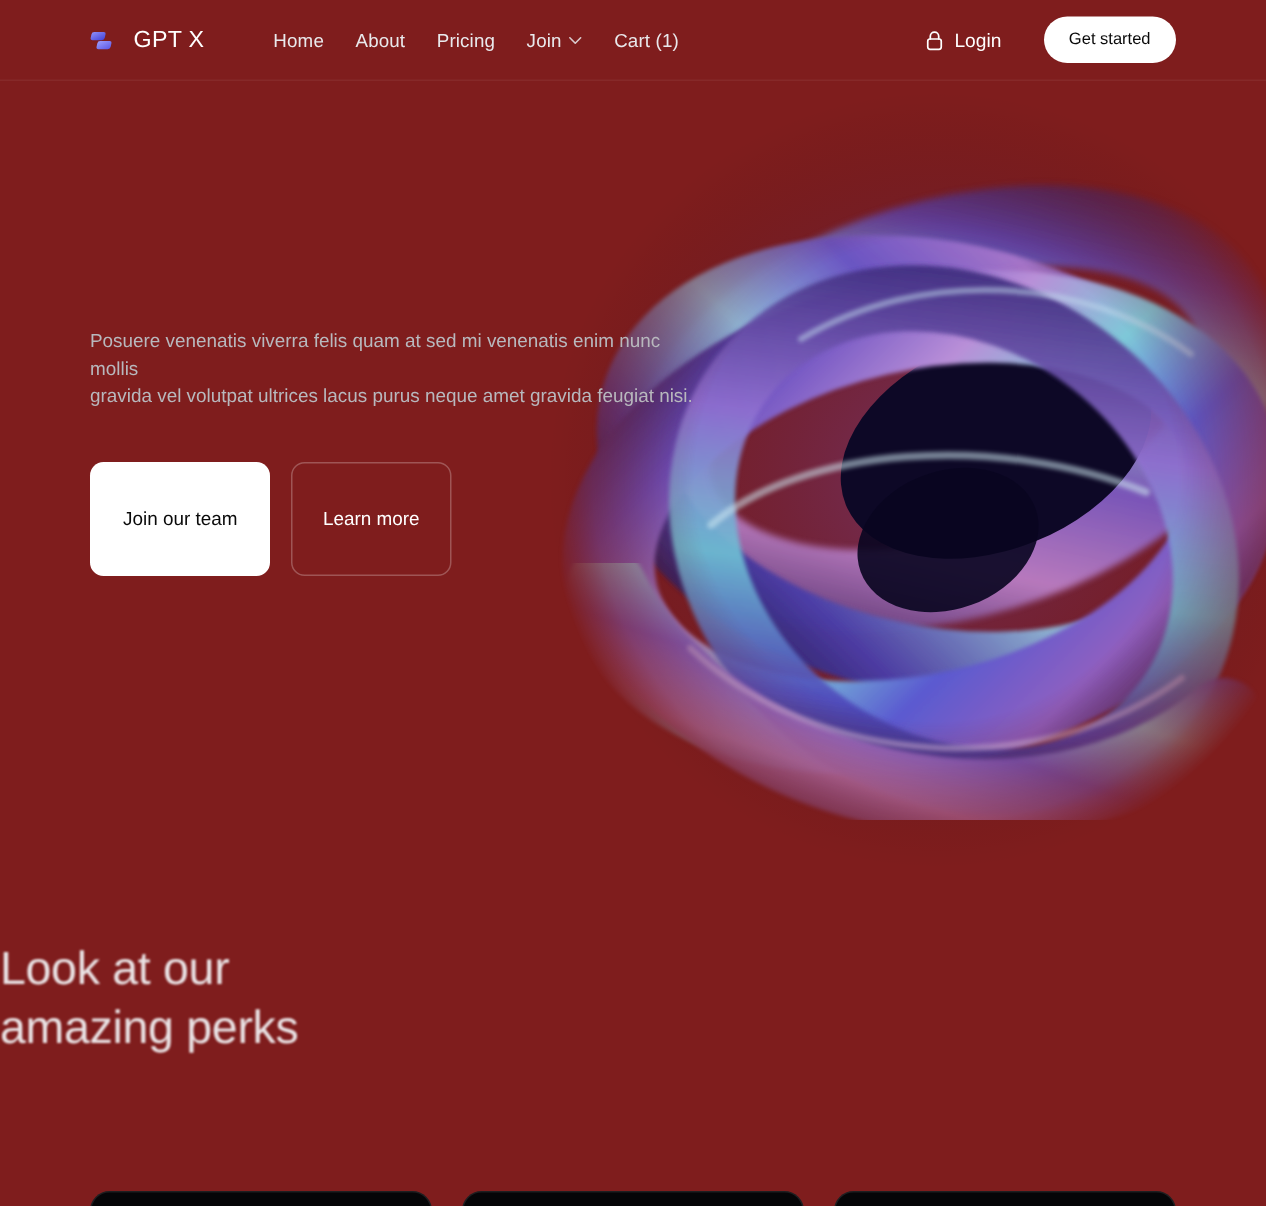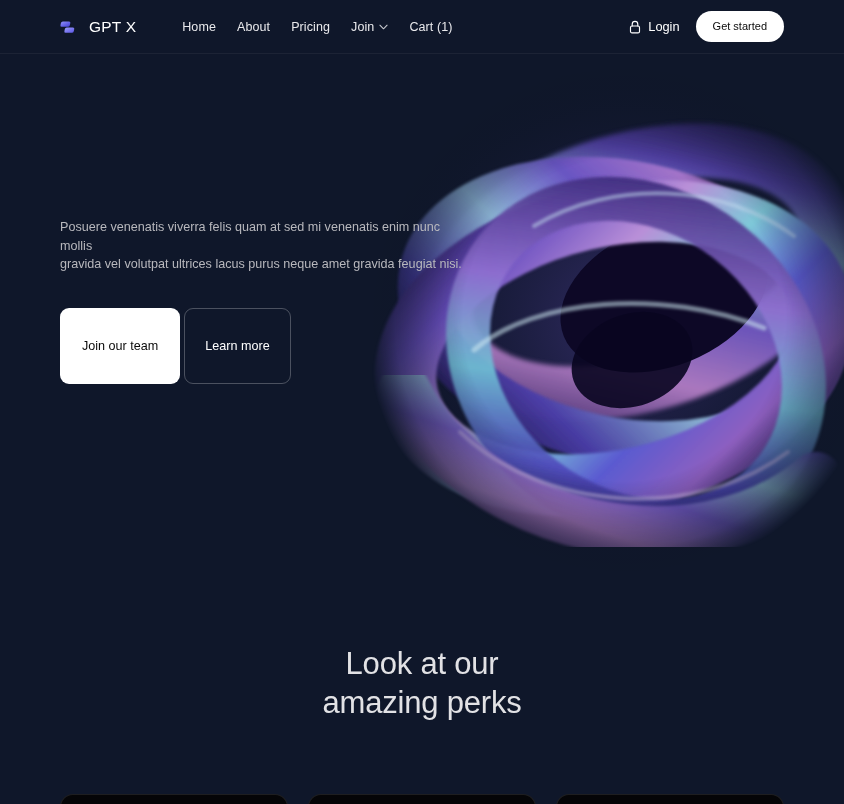--- a/index.html
+++ b/index.html
@@ -3,21 +3,21 @@
 <meta charset="utf-8">
 <style>
   * { margin:0; padding:0; box-sizing:border-box; }
   html, body {
     width:844px; height:804px;
     background:#000000;
     overflow:hidden;
     font-family:"Liberation Sans", sans-serif;
     -webkit-font-smoothing:antialiased;
   }
-  .page { position:relative; width:844px; height:804px; background:#0f172a; overflow:hidden; }
+  .page { position:relative; width:844px; height:804px; background:#7f1d1d; overflow:hidden; }
 
   
   .hero-art {
     position:absolute; top:60px; right:-40px;
     width:520px; height:520px;
     pointer-events:none;
   }
   .hero-art svg { width:100%; height:100%; display:block; }
 
   
@@ -35,21 +35,21 @@
     white-space:nowrap;
   }
   .nav-links { display:flex; align-items:center; gap:21px;margin-left:20px; }
   .nav-link {
     color:#e9e9ec; font-size:12.5px; letter-spacing:0.1px;
     text-decoration:none; white-space:nowrap;
     display:flex; align-items:center; gap:5px;
     cursor:pointer;
   }
   .chev { width:9px; height:6px; flex:none; opacity:.85; }
-  .nav-right { margin-left:auto; display:flex; align-items:center; gap:16px; }
+  .nav-right { margin-left:auto; display:flex; align-items:center; gap:28px; }
   .login {
     display:flex; align-items:center; gap:7px;
     color:#ffffff; font-size:12.8px; text-decoration:none; cursor:pointer;
     white-space:nowrap;
   }
   .lock-icon { width:12px; height:14px; flex:none; }
   .btn-get {
     background:#ffffff; color:#0a0a0a;
     font-size:11px; font-family:"Liberation Sans", sans-serif;
     border:none; border-radius:999px;
@@ -62,36 +62,36 @@
     color:#ffffff;
     font-size:45px; line-height:49px;
     font-weight:400; letter-spacing:-0.6px;
     white-space:pre-line;
   }
   .hero-sub {
     margin-top:22px;
     color:#b8b8bd; font-size:12.6px; line-height:18.5px;
     max-width:408px; white-space:pre-line;
   }
-  .hero-actions { margin-top:34px; display:flex; gap:4px; }
+  .hero-actions { margin-top:34px; display:flex; gap:14px; }
   .btn-primary {
     background:#ffffff; color:#0a0a0a;
     font-size:12.6px; font-family:"Liberation Sans", sans-serif;
     border:none; border-radius:9px;
     padding:13px 22px; cursor:pointer; white-space:nowrap;
   }
   .btn-ghost {
     background:transparent; color:#ffffff;
     font-size:12.6px; font-family:"Liberation Sans", sans-serif;
     border:1px solid rgba(255,255,255,0.25); border-radius:9px;
     padding:30px 20px; cursor:pointer; white-space:nowrap;
   }
 
   
-  .perks { position:absolute; left:0; right:0; top:644px; text-align:center; z-index:10; }
+  .perks { position:absolute; left:0; right:0; top:626px; z-index:10; }
   .perks-title {
     color:#f2f2f4;
     font-size:31px; line-height:39px; font-weight:400; letter-spacing:-0.2px;
     white-space:pre-line;
     filter:blur(0.65px);
     opacity:.93;
   }
   .perks-sub {
     margin-top:16px;
     color:#8d8d93; font-size:11.6px; line-height:18px;

